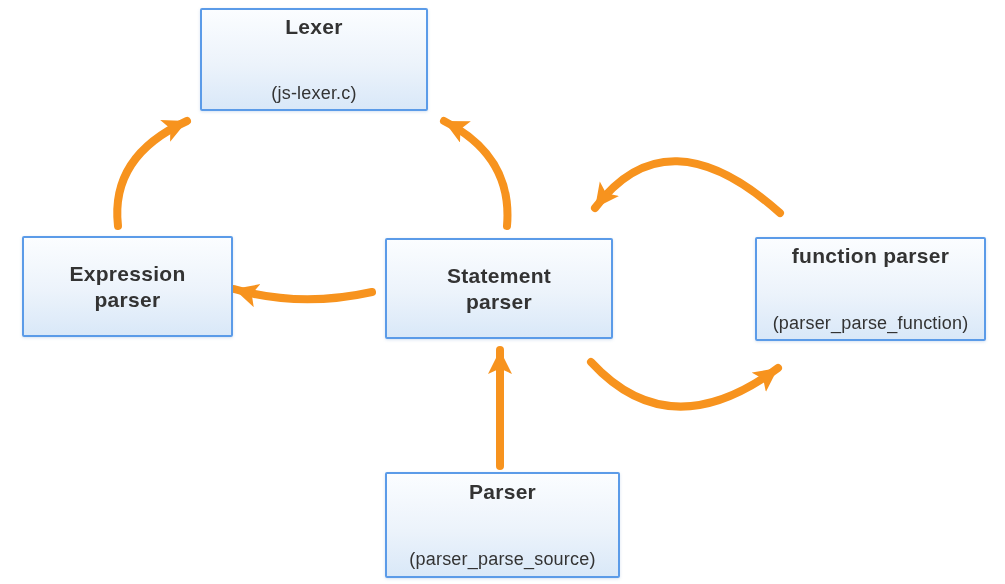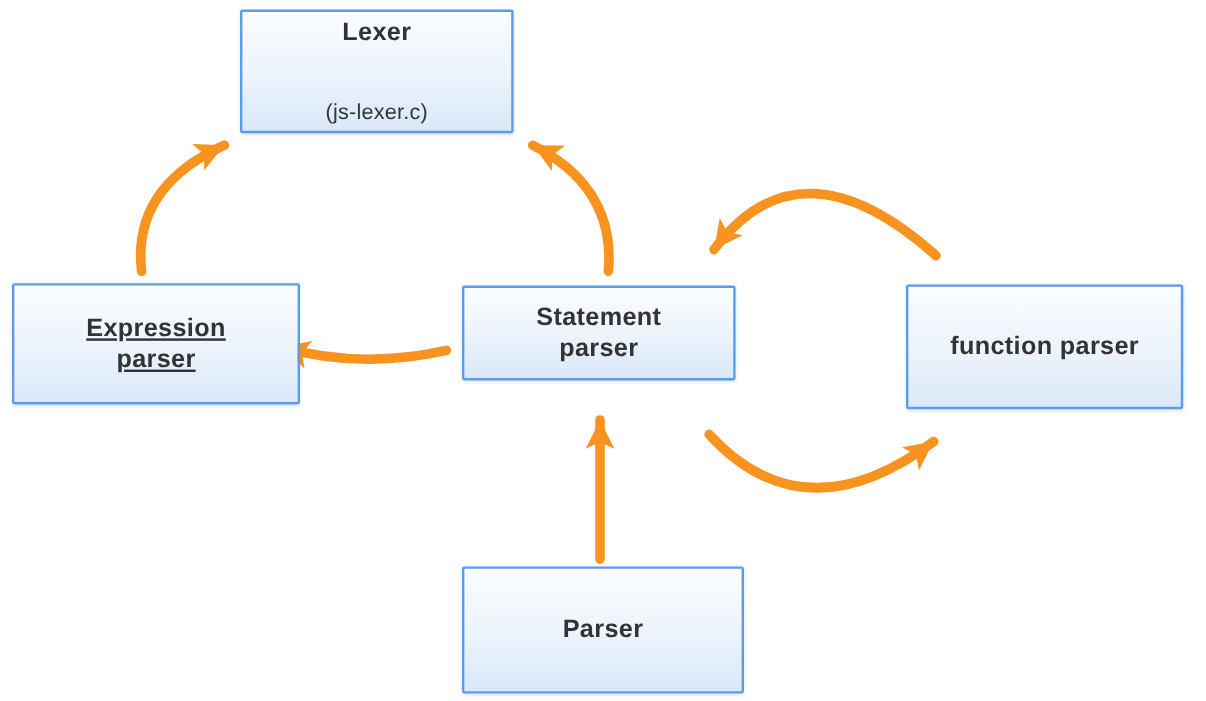--- a/index.html
+++ b/index.html
@@ -55,22 +55,22 @@
     letter-spacing: 0.3px;
   }
   .node-subtitle {
     font-size: 18px;
     font-weight: 400;
     line-height: 1.3;
     letter-spacing: 0.2px;
     margin-top: 43px;
   }
   .node-lexer      { left: 200px; top:   8px; width: 228px; height: 103px; }
-  .node-expression { left:  10px; top: 236px; width: 240px; height: 101px; text-decoration: underline; }
-  .node-statement  { left: 385px; top: 238px; width: 228px; height: 79px; }
+  .node-expression { left:  22px; top: 236px; width: 211px; height: 101px; }
+  .node-statement  { left: 385px; top: 238px; width: 228px; height: 101px; }
   .node-function   { left: 755px; top: 237px; width: 231px; height: 104px; }
   .node-parser     { left: 385px; top: 472px; width: 235px; height: 106px; }
 </style>
 </head>
 <body>
 
 <div class="canvas">
 
   <svg class="arrows-layer" viewBox="0 0 1005 584" xmlns="http://www.w3.org/2000/svg">
     <defs>
@@ -96,19 +96,21 @@
 parser</div>
   </div>
 
   <div class="node node-statement">
     <div class="node-title">Statement
 parser</div>
   </div>
 
   <div class="node node-function">
     <div class="node-title">function parser</div>
+    <div class="node-subtitle">(parser_parse_function)</div>
   </div>
 
   <div class="node node-parser">
     <div class="node-title">Parser</div>
+    <div class="node-subtitle">(parser_parse_source)</div>
   </div>
 
 </div>
 
 </body></html>

